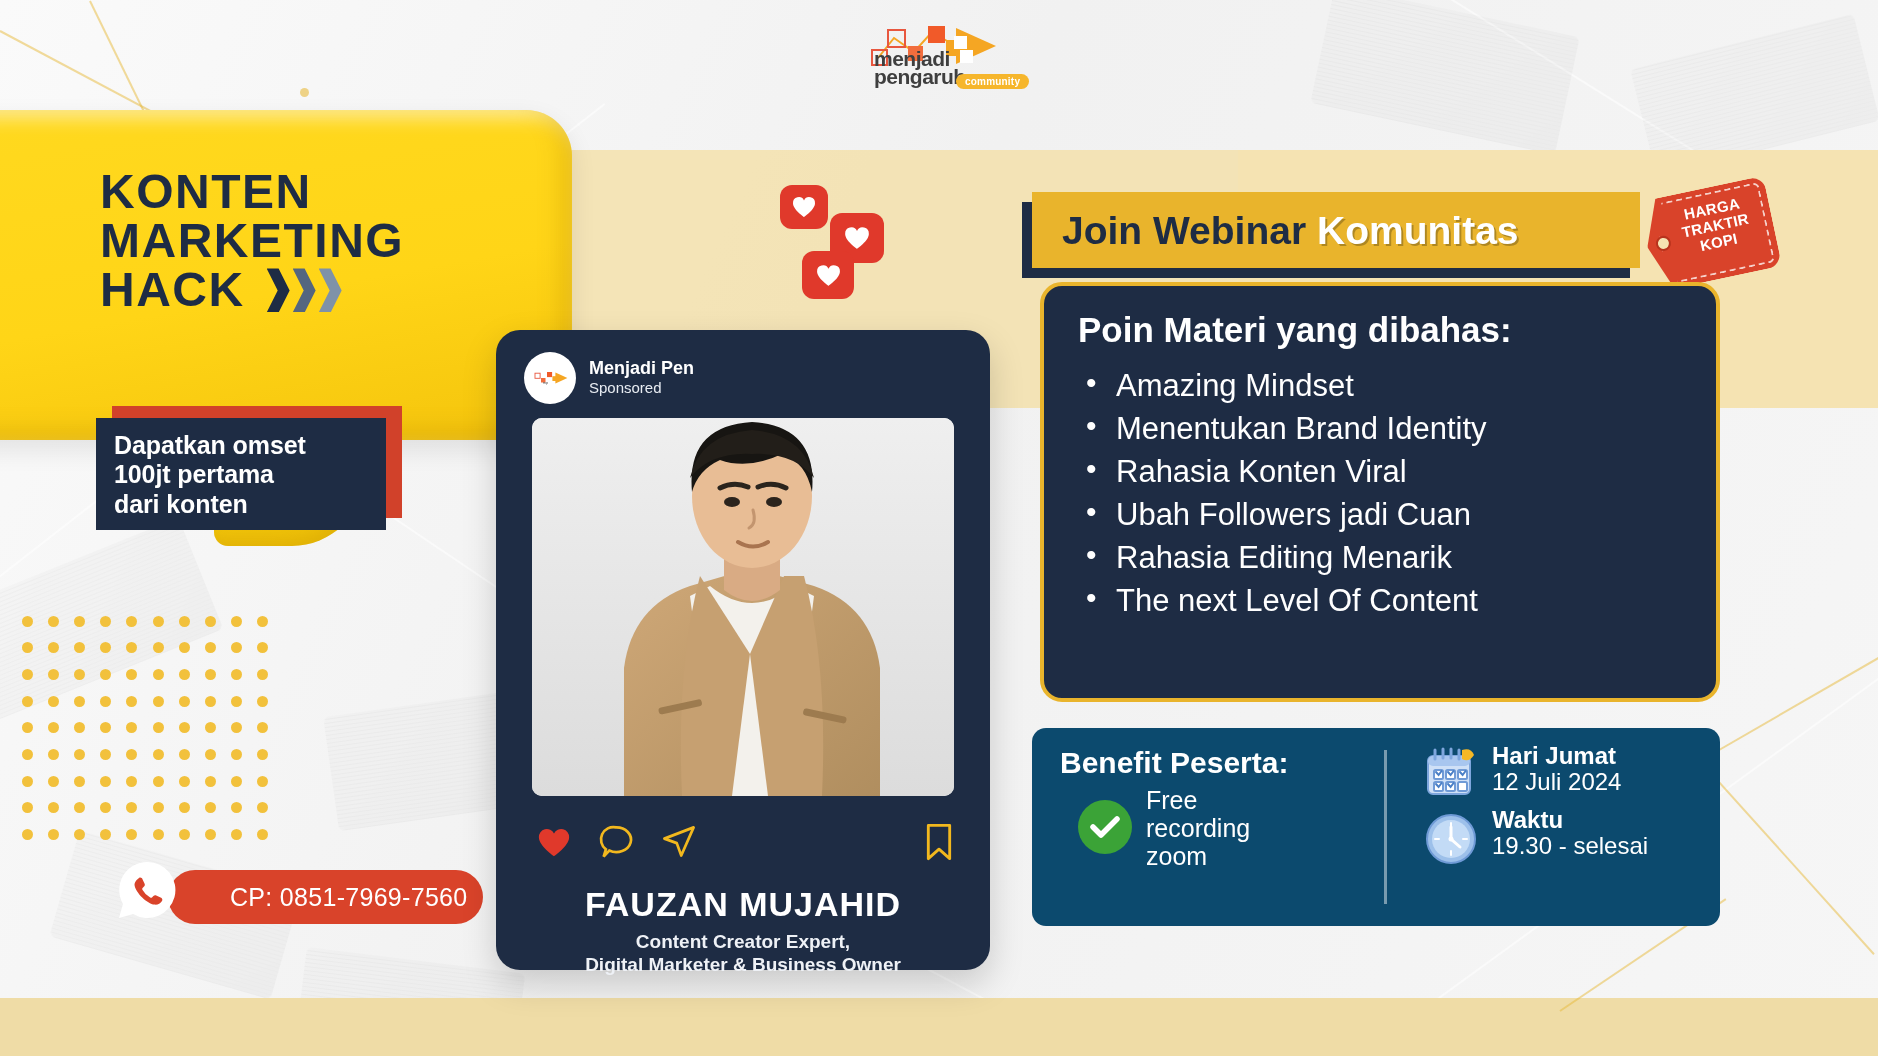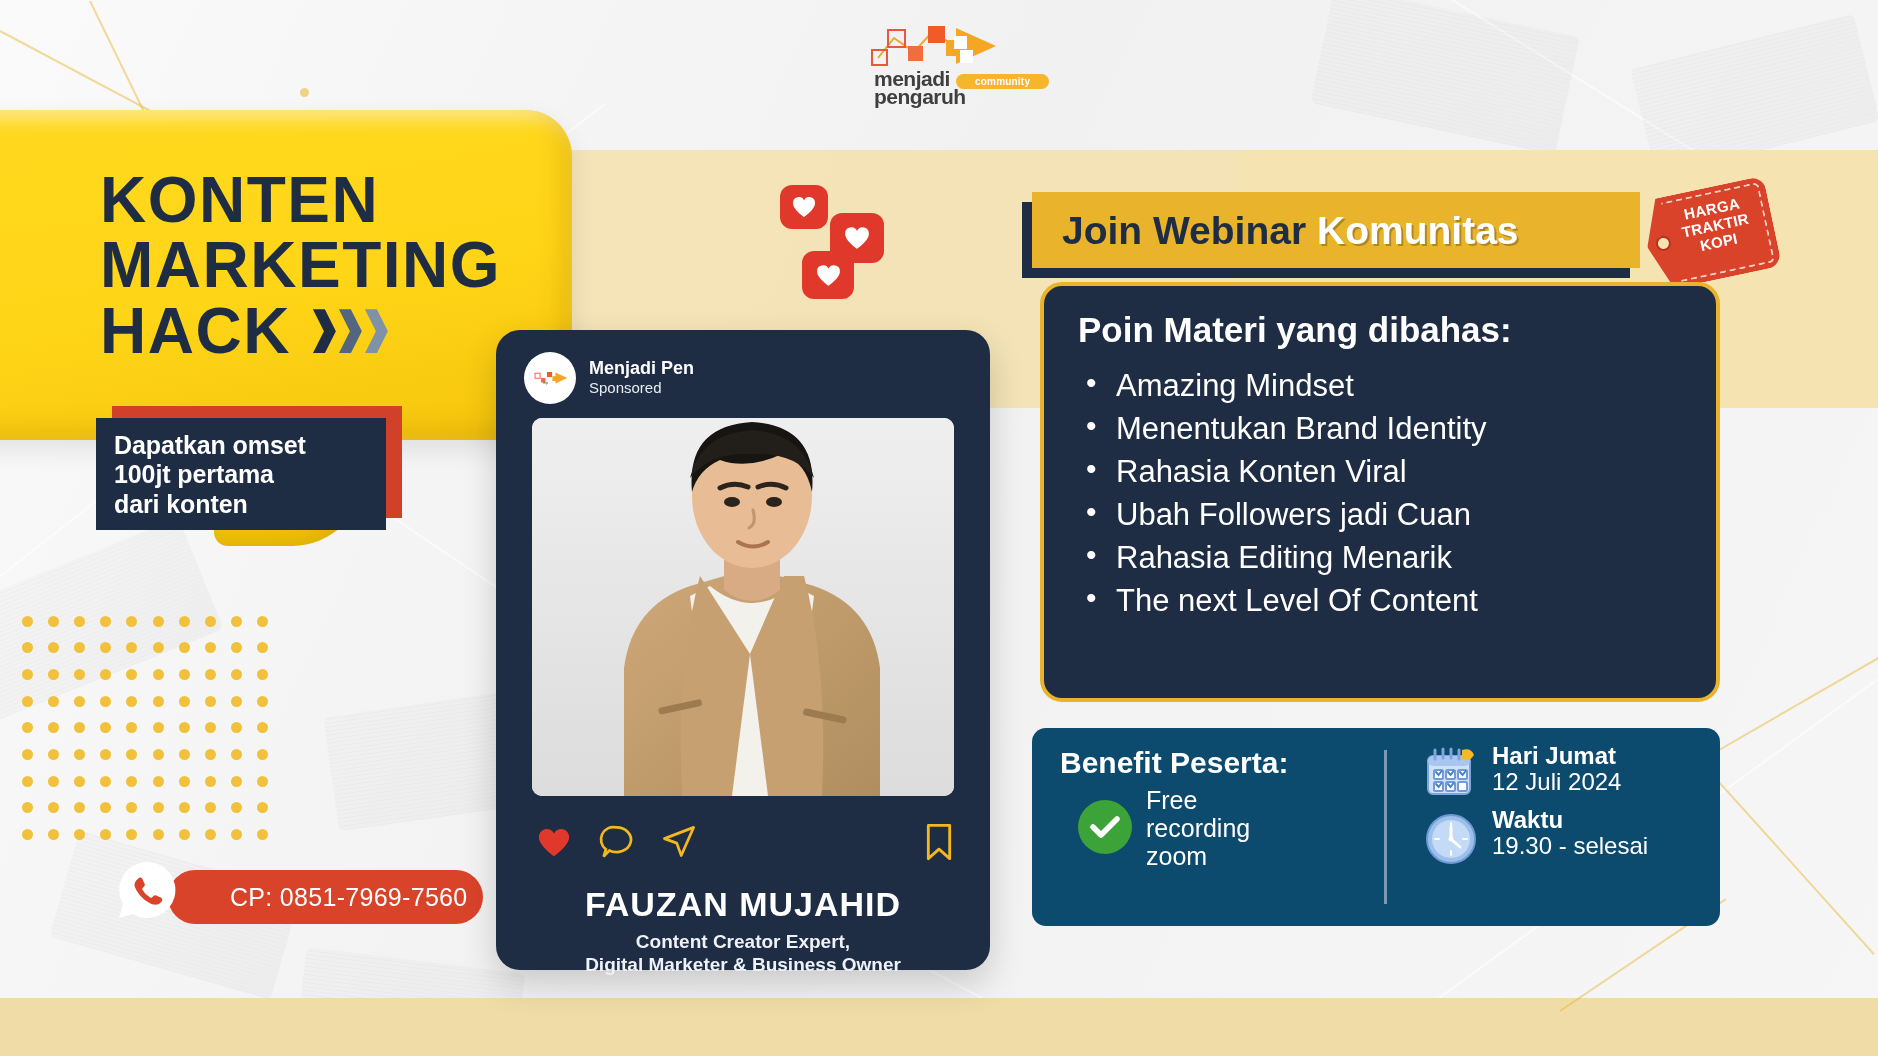--- a/index.html
+++ b/index.html
@@ -37,41 +37,41 @@
   .dotgrid i { width:11px; height:11px; border-radius:50%; background:#f2c13c;
     justify-self:center; align-self:center; }
 
   .gold-line { position:absolute; background:#e8b93a; opacity:.5; }
   .gold-node { position:absolute; width:9px; height:9px; border-radius:50%;
     background:#e8b93a; opacity:.6; }
 
   
   .logo { position:absolute; left:868px; top:22px; width:140px; height:72px; }
   .logo-mark { position:absolute; left:0; top:0; width:140px; height:48px; }
-  .logo-text { position:absolute; left:6px; top:48px;
+  .logo-text { position:absolute; left:6px; top:28px;
     font-size:21px; font-weight:700; color:#3f3f3f; line-height:.84;
     letter-spacing:-.5px; }
   .logo-badge { position:absolute; left:88px; top:52px;
     background:#f6b62c; color:#fff; font-size:10px; font-weight:700;
-    padding:2px 19px; border-radius:10px; letter-spacing:.2px; }
+    padding:2px 9px; border-radius:10px; letter-spacing:.2px; }
 
   
   .bubble { position:absolute; left:-62px; top:110px; width:634px; height:330px;
     background:linear-gradient(170deg,#ffd91f 0%,#ffd517 55%,#f4c40c 100%);
     border-radius:46px;
     box-shadow:inset -12px -10px 22px rgba(190,140,0,.30),
                inset 8px 8px 18px rgba(255,255,255,.55),
                0 10px 26px rgba(0,0,0,.09); }
   .bubble-tail { position:absolute; left:214px; top:418px; width:150px; height:128px;
     background:linear-gradient(170deg,#f7c90f,#edbf07);
     border-radius:0 0 72px 14px;
     box-shadow:inset -8px -6px 16px rgba(190,140,0,.28); }
 
   .headline { position:absolute; left:100px; top:168px; width:470px;
-    font-size:64px; font-weight:800; color:#1e2c44; line-height:1.02;
+    font-size:48px; font-weight:800; color:#1e2c44; line-height:1.02;
     letter-spacing:1.5px; }
   .headline .row { display:flex; align-items:center; gap:16px; white-space:nowrap; }
 
   .chev { display:inline-flex; gap:3px; margin-left:6px; }
   .chev span { display:block; width:23px; height:44px;
     clip-path:polygon(0 0,52% 0,100% 50%,52% 100%,0 100%,48% 50%); }
 
   
   .omset-wrap { position:absolute; left:96px; top:418px; width:306px; height:112px; }
   .omset-shadow { position:absolute; left:16px; top:-12px; width:290px; height:112px;

